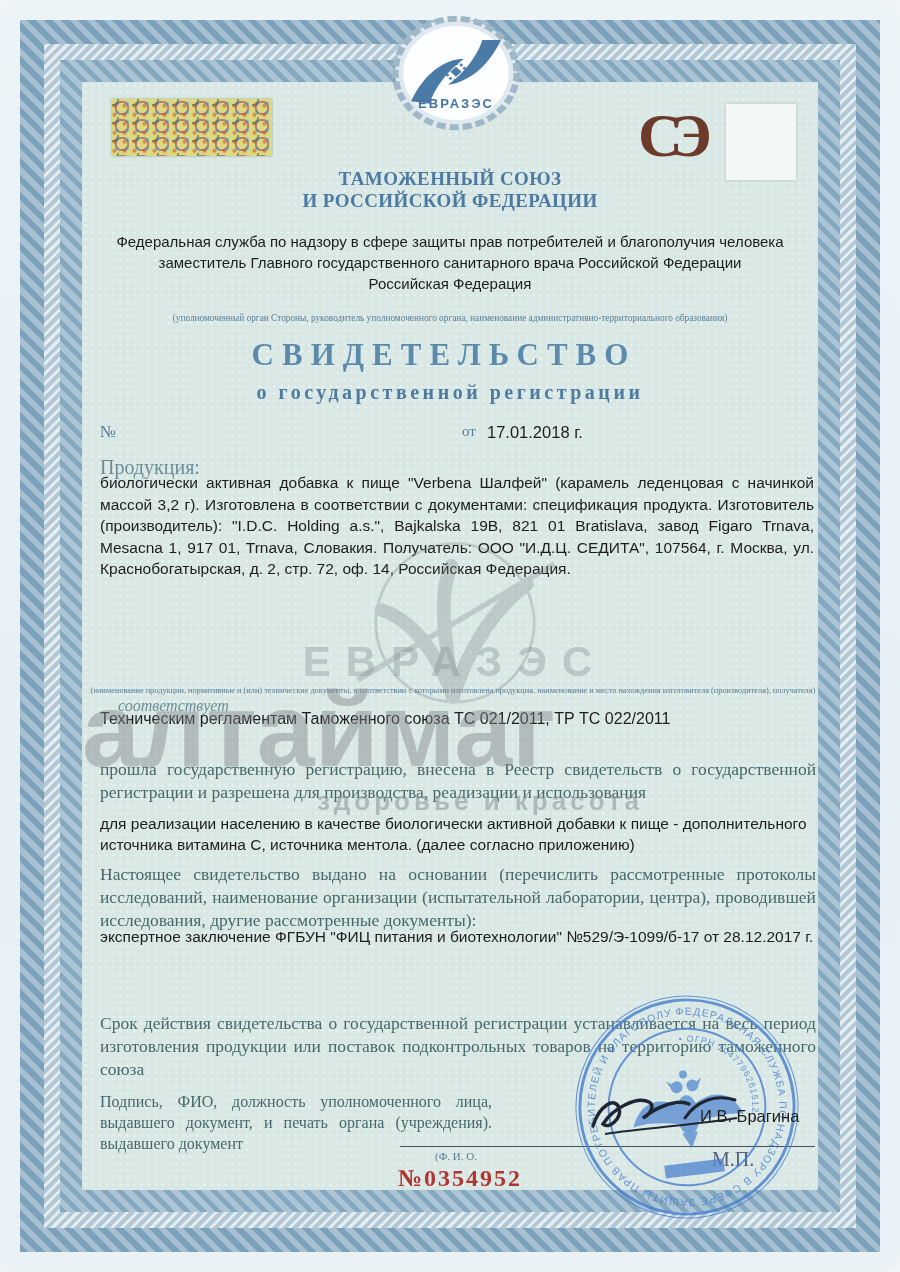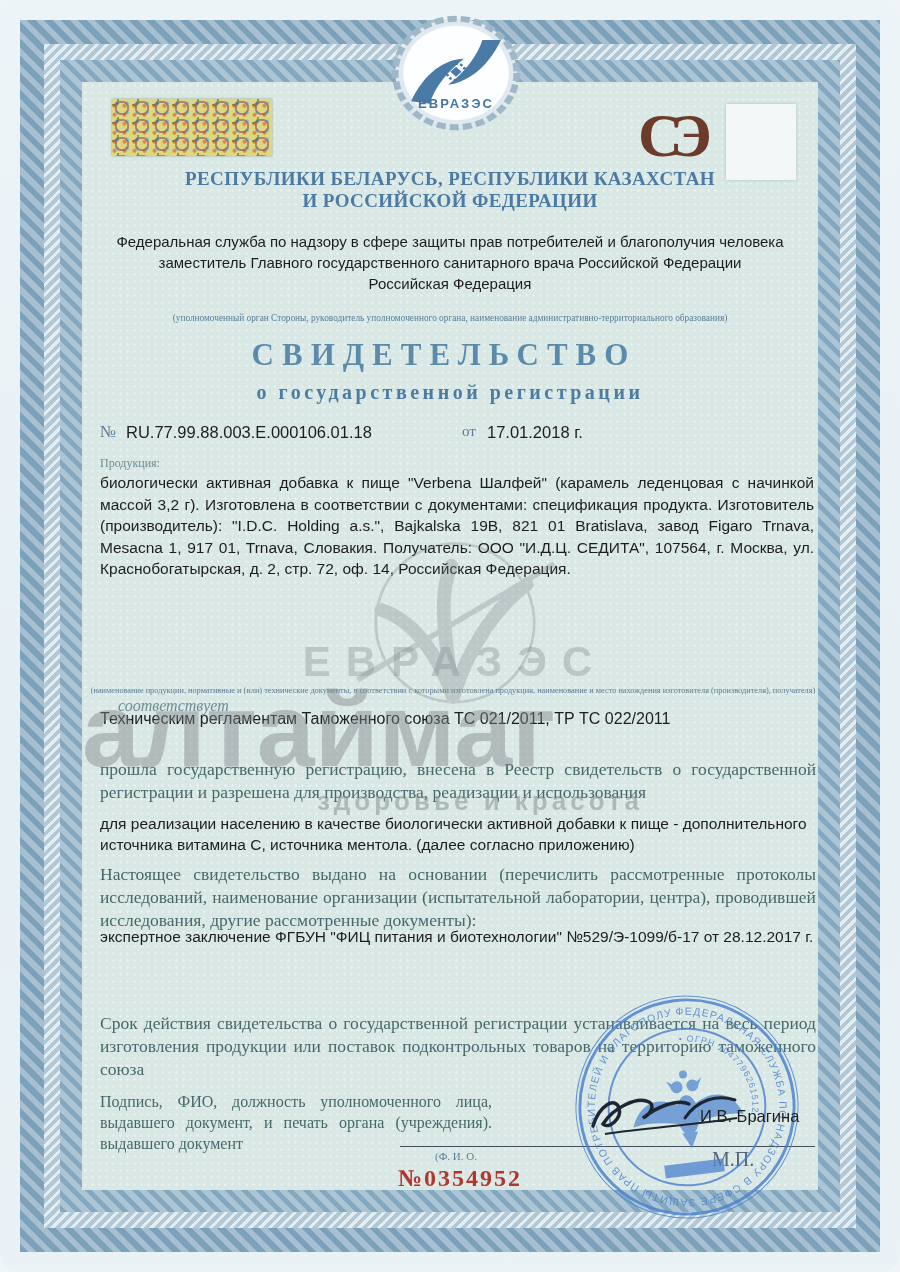--- a/index.html
+++ b/index.html
@@ -44,21 +44,21 @@
   .white-box{left:726px;top:104px;width:70px;height:76px;background:#f3f7f8;z-index:5;
     box-shadow:0 0 3px rgba(120,140,150,.4);}
   .header-blue{left:90px;top:168px;width:720px;font-size:19px;line-height:22px;letter-spacing:.4px;z-index:2;}
   .header-black{left:90px;top:231px;width:720px;font-size:15px;line-height:21px;z-index:2;}
   .org-note{left:100px;top:313px;width:700px;font-size:9.3px;z-index:2;}
   .doc-title{left:84px;top:337px;width:720px;font-size:31px;letter-spacing:8px;color:#5b8aab;
     font-weight:bold;text-shadow:0 0 1px rgba(255,255,255,.7);z-index:2;}
   .doc-subtitle{left:90px;top:381px;width:720px;font-size:20px;letter-spacing:3.5px;color:#4d7ba1;
     font-weight:bold;z-index:2;}
   .num-row{z-index:2;font-size:16.5px;}
-  .prod-label{left:100px;top:456px;font-size:12px;color:#6d8d96;z-index:2;}
+  .prod-label{left:100px;top:456px;font-size:20px;color:#6d8d96;z-index:2;}
   .prod-text{left:100px;top:472px;width:714px;font-size:15.5px;line-height:21.5px;z-index:2;}
   .prod-note{left:88px;top:686px;width:730px;font-size:8.3px;z-index:2;}
   .conf-label{left:118px;top:697px;font-size:16px;color:#6d8d96;z-index:2;font-style:italic;}
   .conf-text{left:100px;top:710px;width:714px;font-size:16px;z-index:2;}
   .reg-text{left:100px;top:758px;width:716px;font-size:17.5px;line-height:23px;z-index:2;}
   .usage-text{left:100px;top:813px;width:716px;font-size:15.5px;line-height:21px;z-index:2;}
   .basis-text{left:100px;top:863px;width:716px;font-size:17.5px;line-height:23px;z-index:2;}
   .expert-text{left:100px;top:928px;width:716px;font-size:15.5px;z-index:2;}
   .validity-text{left:100px;top:1012px;width:716px;font-size:17.5px;line-height:23px;z-index:2;}
   .sig-note{left:100px;top:1091px;width:392px;font-size:16px;line-height:21px;z-index:2;}
@@ -102,35 +102,34 @@
     </svg>
     <div class="emblem-label">ЕВРАЗЭС</div>
   </div>
 
   <div class="abs hologram"></div>
 
   <div class="abs se-mark">СЭ</div>
   <div class="abs white-box"></div>
 
   <div class="abs header-blue blue-serif center">
-    <div>РЕСПУБЛИКИ БЕЛАРУСЬ, РЕСПУБЛИКИ КАЗАХСТАН</div>
+    <div>ТАМОЖЕННЫЙ СОЮЗ</div>
     <div>И РОССИЙСКОЙ ФЕДЕРАЦИИ</div>
   </div>
   <div class="abs header-black sans center">
     <div>Федеральная служба по надзору в сфере защиты прав потребителей и благополучия человека</div>
     <div>заместитель Главного государственного санитарного врача Российской Федерации</div>
     <div>Российская Федерация</div>
   </div>
   <div class="abs org-note note center">(уполномоченный орган Стороны, руководитель уполномоченного органа, наименование административно-территориального образования)</div>
 
   <div class="abs doc-title serif center">СВИДЕТЕЛЬСТВО</div>
   <div class="abs doc-subtitle serif center">о государственной регистрации</div>
 
   <span class="abs num-row note" style="left:100px;top:422px;font-size:17px;">№</span>
-  <span class="abs num-row sans" style="left:126px;top:423px;">RU.77.99.88.003.E.000106.01.18</span>
   <span class="abs num-row note" style="left:462px;top:423px;font-size:15px;font-family:Liberation Serif, serif;">от</span>
   <span class="abs num-row sans" style="left:487px;top:423px;">17.01.2018 г.</span>
 
   <div class="abs prod-label serif">Продукция:</div>
   <div class="abs prod-text sans just">биологически активная добавка к пище "Verbena Шалфей" (карамель леденцовая с начинкой массой 3,2 г). Изготовлена в соответствии с документами: спецификация продукта. Изготовитель (производитель): "I.D.C. Holding a.s.", Bajkalska 19B, 821 01 Bratislava, завод Figaro Trnava, Mesacna 1, 917 01, Trnava, Словакия.  Получатель: ООО "И.Д.Ц. СЕДИТА", 107564, г. Москва, ул. Краснобогатырская, д. 2, стр. 72, оф. 14, Российская Федерация.</div>
   <div class="abs prod-note note center">(наименование продукции, нормативные и (или) технические документы, в соответствии с которыми изготовлена продукция, наименование и место нахождения изготовителя (производителя), получателя)</div>
 
   <div class="abs conf-label serif">соответствует</div>
   <div class="abs conf-text sans">Техническим регламентам Таможенного союза ТС 021/2011, ТР ТС 022/2011</div>
 

